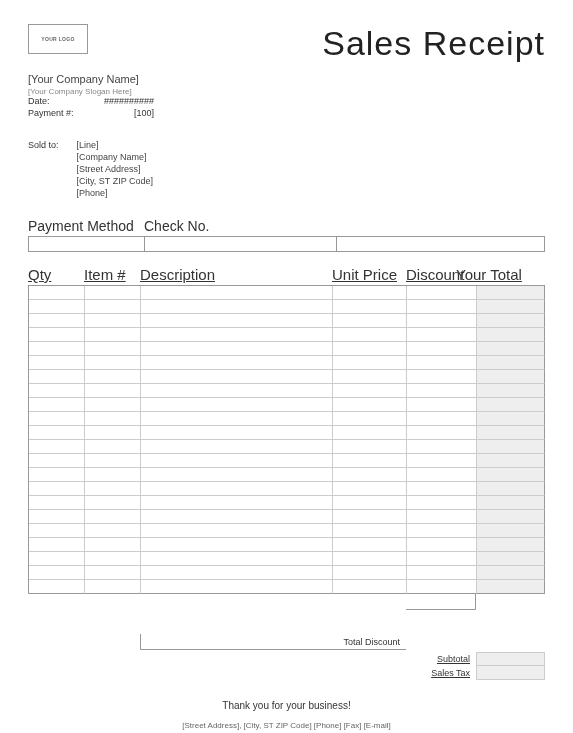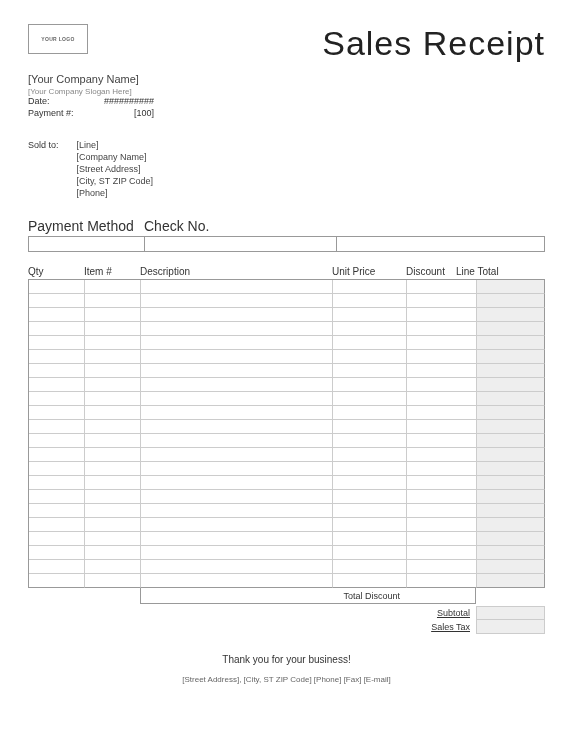--- a/index.html
+++ b/index.html
@@ -21,21 +21,21 @@
 .payment-section { margin-bottom: 14px; }
 .payment-headers { display: flex; font-size: 14px; margin-bottom: 2px; }
 .ph-method { width: 116px; }
 .ph-check { width: 192px; }
 .ph-job { flex: 1; }
 .payment-boxes { display: flex; border: 1px solid #999; height: 16px; }
 .pb-method { width: 116px; border-right: 1px solid #999; }
 .pb-check { width: 192px; border-right: 1px solid #999; }
 .pb-job { flex: 1; }
 .line-section { }
-.line-headers { display: flex; font-size: 10px; margin-bottom: 2px; }
+.line-headers { display: flex; font-size: 15px; margin-bottom: 2px; text-decoration: underline; }
 .lh-qty { width: 56px; }
 .lh-item { width: 56px; }
 .lh-desc { width: 192px; }
 .lh-unit { width: 74px; }
 .lh-disc { width: 50px; }
 .lh-total { flex: 1; }
 .lines-table { border-top: 1px solid #999; border-left: 1px solid #999; }
 .line-row { display: flex; height: 14px; }
 .line-row > div { border-right: 1px solid #ccc; border-bottom: 1px solid #ccc; }
 .line-row > div:last-child { border-right: 1px solid #999; }
@@ -107,21 +107,21 @@
   </div>
 </div>
 
 <div class="line-section">
   <div class="line-headers">
     <div class="lh-qty">Qty</div>
     <div class="lh-item">Item #</div>
     <div class="lh-desc">Description</div>
     <div class="lh-unit">Unit Price</div>
     <div class="lh-disc">Discount</div>
-    <div class="lh-total">Line Total</div>
+    <div class="lh-total">Your Total</div>
   </div>
   <div class="lines-table" id="lines-table">
       <div class="line-row">
         <div class="lc-qty"></div>
         <div class="lc-item"></div>
         <div class="lc-desc"></div>
         <div class="lc-unit"></div>
         <div class="lc-disc"></div>
         <div class="lc-total"></div>
       </div>
@@ -292,21 +292,21 @@
         <div class="lc-unit"></div>
         <div class="lc-disc"></div>
         <div class="lc-total"></div>
       </div>
     </div>
 
   <div class="totals-area">
     <div class="total-discount-row" style="width:100%; justify-content:flex-end;">
       <div style="width:56px;"></div>
       <div style="width:56px;"></div>
-      <div class="td-label" style="width:266px;">Total Discount</div>
+      <div class="td-label" style="width:266px;margin-top:40px;">Total Discount</div>
       <div class="td-box"></div>
       <div class="td-final"></div>
     </div>
   </div>
 
   <div class="totals-stack">
     <div class="tot-row">
       <div class="tot-label">Subtotal</div>
       <div class="tot-box first"></div>
     </div>

